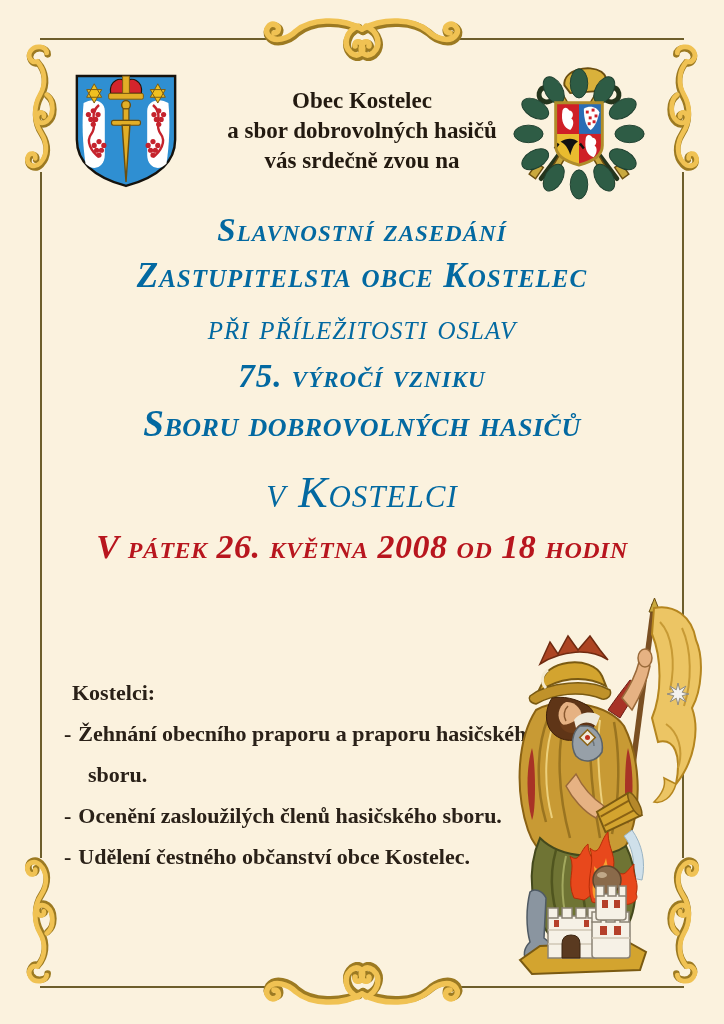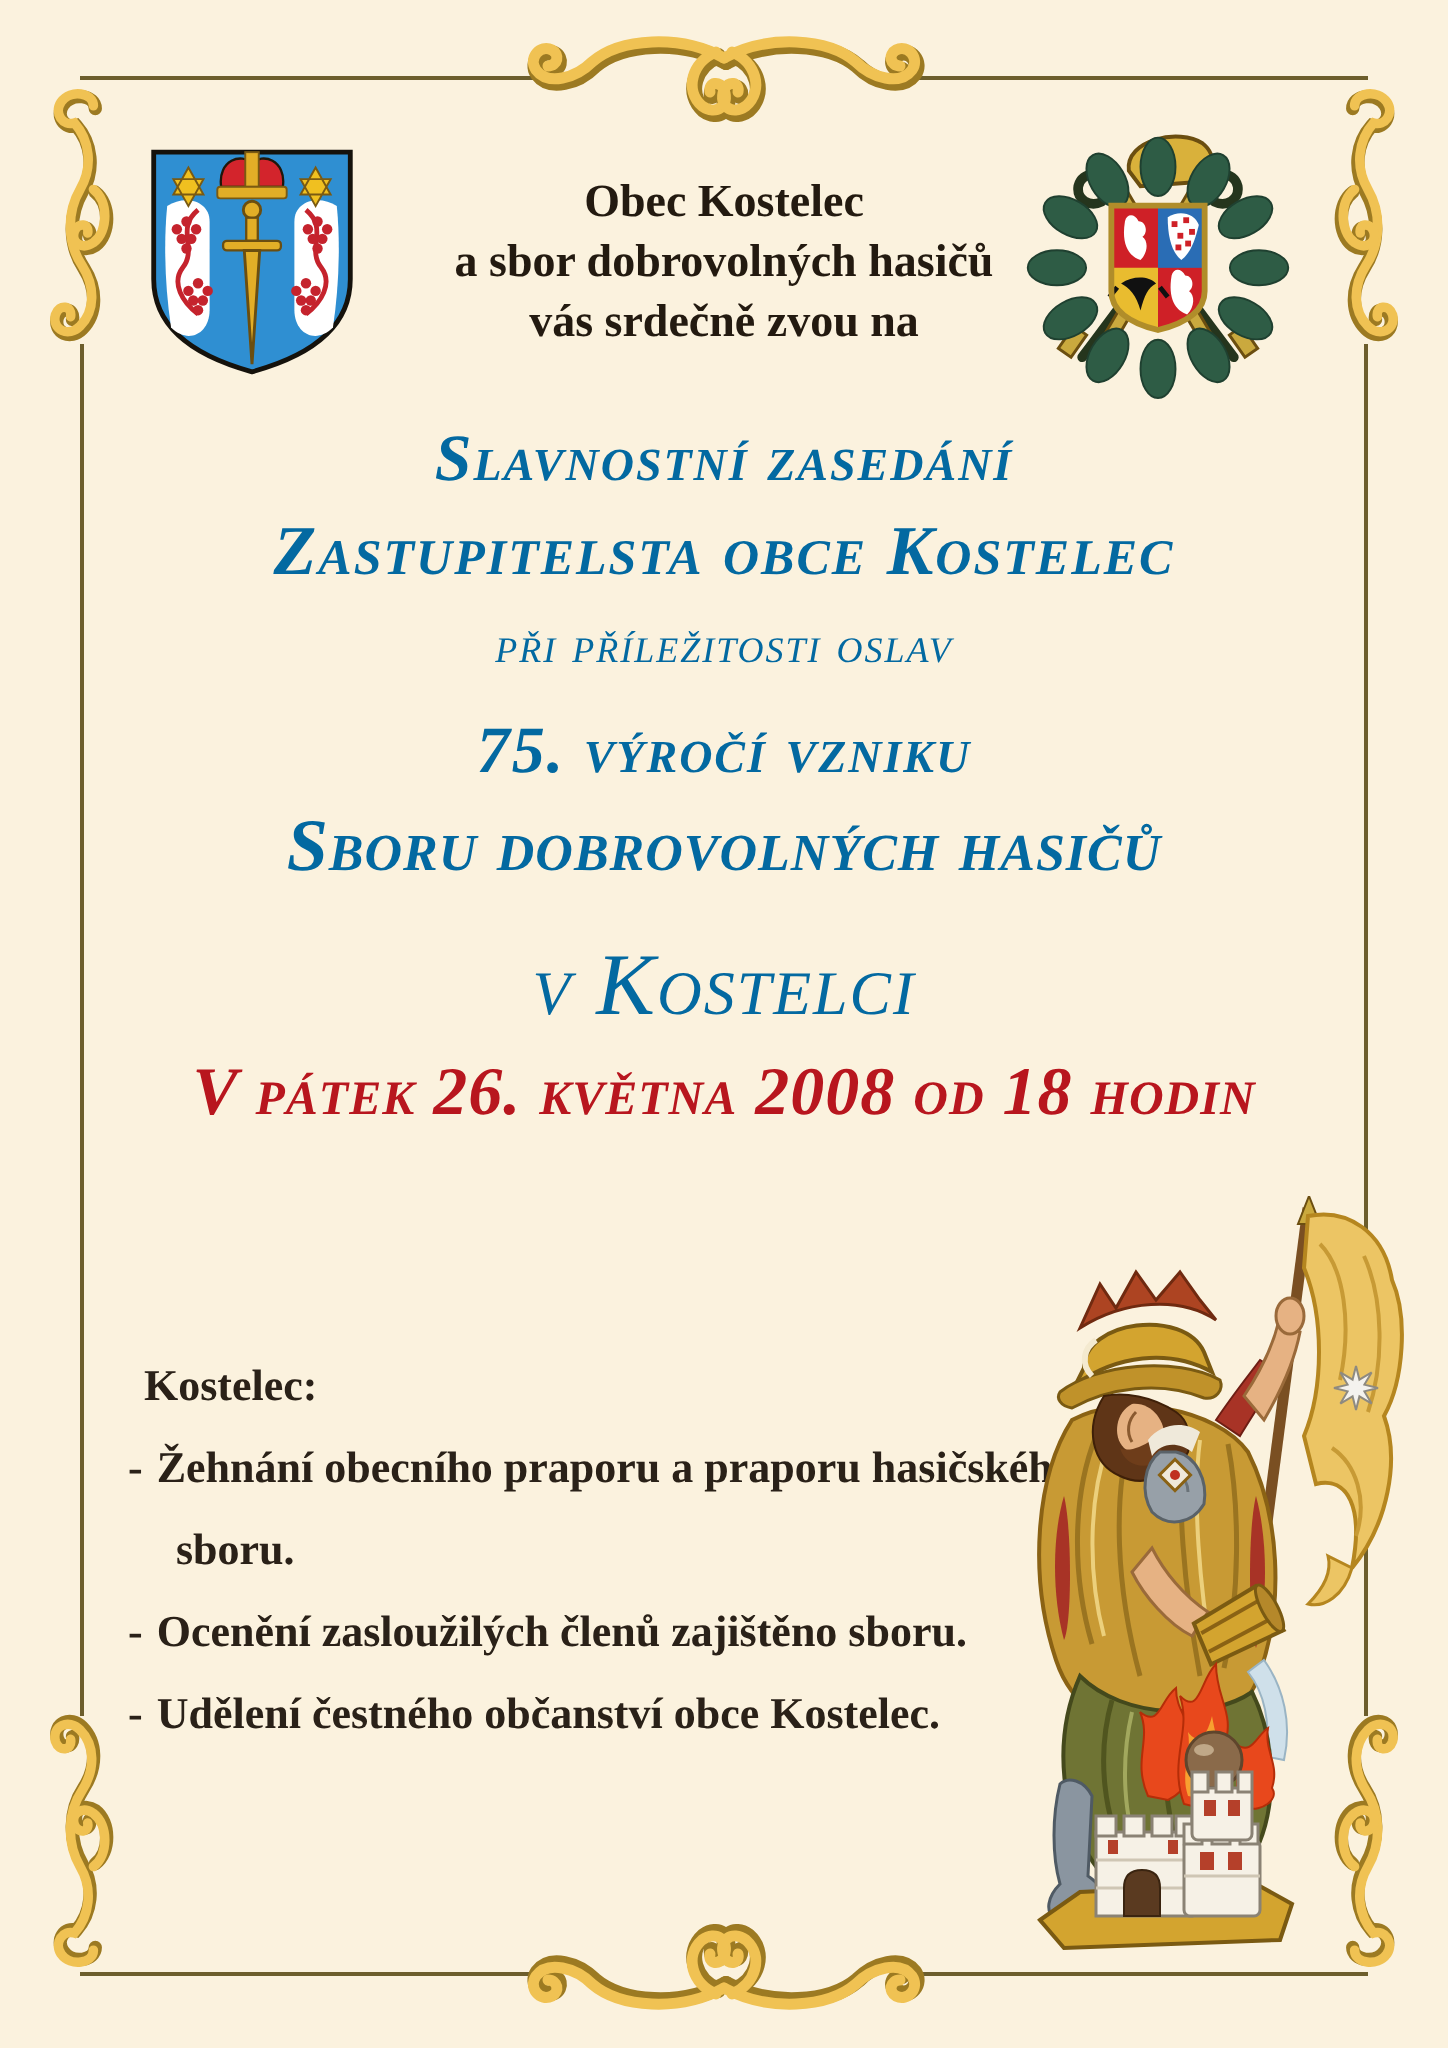--- a/index.html
+++ b/index.html
@@ -29,21 +29,21 @@
   .invite{position:absolute;left:140px;top:86px;width:444px;text-align:center;
           font-weight:700;font-size:23px;line-height:30px;color:#231a10;}
 
   
   .t-line{position:absolute;left:40px;width:644px;text-align:center;
           font-variant:small-caps;white-space:nowrap;font-style:italic;}
   .c-title{color:#0369a1;}
   .c-event{color:#b8161e;}
   #t1{top:212px;font-size:33px;font-style:italic;font-weight:700;letter-spacing:1px;}
   #t2{top:256px;font-size:35px;font-weight:700;letter-spacing:1px;}
-  #t3{top:308px;font-size:26px;font-weight:400;letter-spacing:1px;text-align:center;}
+  #t3{top:308px;font-size:35px;font-weight:400;letter-spacing:1px;text-align:center;}
   #t4{top:358px;font-size:33px;font-style:italic;font-weight:700;letter-spacing:1px;}
   #t5{top:402px;font-size:37px;font-weight:700;letter-spacing:.5px;}
   #t6{top:467px;font-size:44px;font-weight:400;letter-spacing:1px;}
   #e1{top:528px;font-size:34px;font-weight:700;letter-spacing:.5px;}
   #e2{top:572px;font-size:33px;font-weight:700;letter-spacing:1px;}
 
   
   .program{position:absolute;left:64px;top:672px;width:492px;color:#2a2118;font-size:22px;line-height:41px;}
   .program .head{font-weight:700;padding-left:8px;}
   .program .item{font-weight:700;padding-left:24px;text-indent:-24px;}
@@ -238,23 +238,23 @@
   <div id="t1" class="t-line c-title">Slavnostní zasedání</div>
   <div id="t2" class="t-line c-title">Zastupitelsta obce Kostelec</div>
   <div id="t3" class="t-line c-title">při příležitosti oslav</div>
   <div id="t4" class="t-line c-title">75. výročí vzniku</div>
   <div id="t5" class="t-line c-title">Sboru dobrovolných hasičů</div>
   <div id="t6" class="t-line c-title">v Kostelci</div>
 
   <div id="e1" class="t-line c-event">V pátek 26. května 2008 od 18 hodin</div>
 
   <div class="program">
-    <div class="head">Kostelec:</div>
+    <div class="head">Kostelci:</div>
     <div class="item"><span class="dash">-</span><span>Žehnání obecního praporu a praporu hasičského sboru.</span></div>
-    <div class="item"><span class="dash">-</span><span>Ocenění zasloužilých členů zajištěno sboru.</span></div>
+    <div class="item"><span class="dash">-</span><span>Ocenění zasloužilých členů hasičského sboru.</span></div>
     <div class="item"><span class="dash">-</span><span>Udělení čestného občanství obce Kostelec.</span></div>
   </div>
 
   <svg class="statue" viewBox="0 0 212 424">
 
     <line x1="158" y1="6" x2="128" y2="236" stroke="#7a4f22" stroke-width="5.5"></line>
     <polygon points="153,14 164,14 158.5,0" fill="#caa93e" stroke="#6b4e10" stroke-width="1"></polygon>
 
     <path d="M158,10 C178,6 196,18 200,42 C208,60 206,92 196,110 C204,132 198,164 180,186 C186,156 178,140 162,144 L156,120 C166,96 166,60 156,36 Z" fill="#ecc564" stroke="#b5861f" stroke-width="2"></path>
     <path d="M180,186 C176,200 166,206 158,204 C166,196 170,188 168,180 Z" fill="#ecc564" stroke="#b5861f" stroke-width="1.5"></path>

